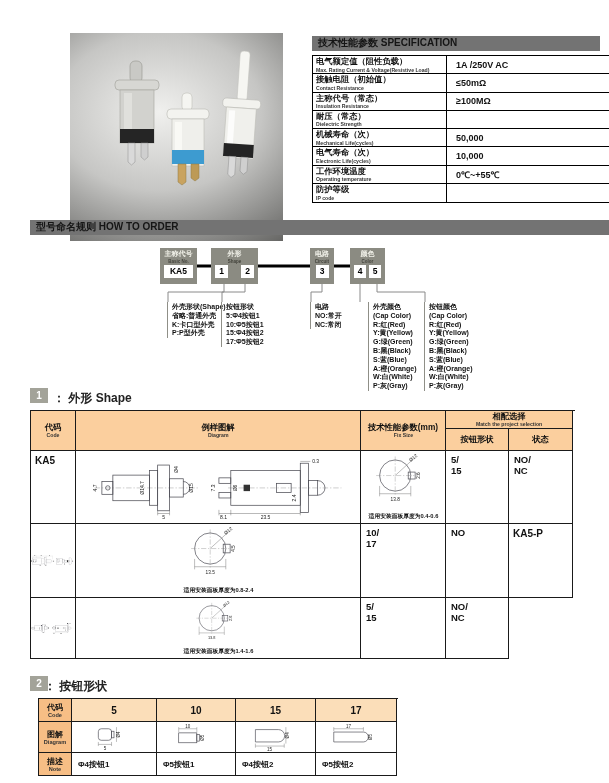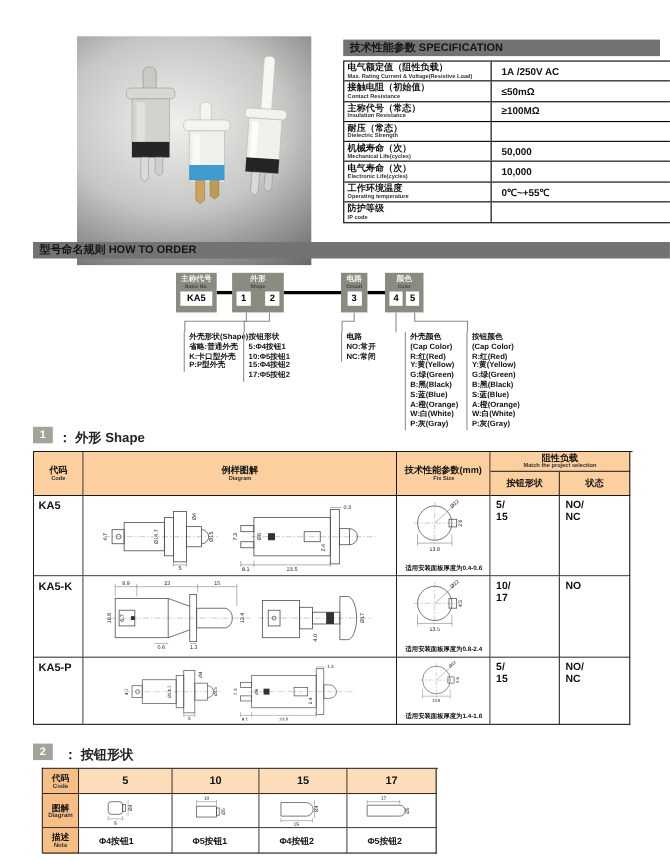--- a/index.html
+++ b/index.html
@@ -41,21 +41,21 @@
   .code-cell{padding:4px 0 0 4px;font-weight:bold;font-size:10px;}
   .diag-cell{display:flex;align-items:center;justify-content:center;}
   .fix-cell{display:flex;flex-direction:column;align-items:center;justify-content:space-between;padding:2px 0;}
   .fix-note{font-size:6.2px;font-weight:bold;white-space:nowrap;transform:scale(.93);}
   .match-cell{padding:3px 0 0 5px;font-weight:bold;font-size:9.5px;white-space:pre-line;line-height:11px;}
   .t2{left:38px;top:698px;width:360px;grid-template-columns:33px 85px 79px 80px 81px;grid-template-rows:23px 31px 23px;}
   .t2h{background:#f7be85;display:flex;flex-direction:column;align-items:center;justify-content:center;}
   .t2h .cn{font-size:8px;font-weight:bold;line-height:9px;}
   .t2h .en{font-size:5.6px;font-weight:bold;color:#333;line-height:6px;}
   .code-top{background:#fbdeb9;font-weight:bold;font-size:10px;display:flex;align-items:center;justify-content:center;}
-  .note-cell{font-size:8px;font-weight:bold;display:flex;align-items:center;padding-left:18px;background:#fff;}
+  .note-cell{font-size:8px;font-weight:bold;display:flex;align-items:center;padding-left:6px;background:#fff;}
   .white{background:#fff;}
   
   .tech line,.tech rect,.tech path,.tech circle{stroke:#4a4a52;stroke-width:.8;fill:none;}
   .tech .fillb{fill:#333;stroke:none;}
   .tech text{font-size:5.5px;fill:#222;stroke:none;font-weight:normal;}
   .tech .cl{stroke-dasharray:6 2 1.5 2;stroke-width:.45;stroke:#888;}
   .tech .dim{stroke:#666;stroke-width:.5;}
 </style>
 </head>
 <body>
@@ -250,21 +250,21 @@
   </div>
   <div class="c hc" style="grid-column:2;grid-row:1/3;">
     <div class="cn">例样图解</div>
     <div class="en">Diagram</div>
   </div>
   <div class="c hc" style="grid-column:3;grid-row:1/3;">
     <div class="cn">技术性能参数(mm)</div>
     <div class="en">Fix Size</div>
   </div>
   <div class="c hc" style="grid-column:4/6;grid-row:1;">
-    <div class="cn">阻性负载</div>
+    <div class="cn">相配选择</div>
     <div class="en">Match the project selection</div>
   </div>
   <div class="c hc" style="grid-column:4;grid-row:2;">
     <div class="cn">按钮形状</div>
   </div>
   <div class="c hc" style="grid-column:5;grid-row:2;">
     <div class="cn">状态</div>
   </div>
 
   <div class="c code-cell white">KA5</div>
@@ -322,21 +322,20 @@
       <text x="34" y="55" text-anchor="middle">13.8</text>
       <text transform="rotate(-90 63 26)" x="63" y="26" text-anchor="middle">2.6</text>
     </svg>
     <div class="fix-note">适用安装面板厚度为0.4-0.6</div>
   </div>
   <div class="c match-cell white">5/
 15</div>
   <div class="c match-cell white">NO/
 NC</div>
 
-  <div class="c code-cell white">KA5-K</div>
   <div class="c diag-cell white">
     <svg class="tech" width="272" height="66" viewBox="0 0 278 74">
       <line class="dim" x1="12" y1="6" x2="136" y2="6"></line>
       <line class="dim" x1="12" y1="3" x2="12" y2="16"></line>
         <line class="dim" x1="34" y1="3" x2="34" y2="16"></line>
         <line class="dim" x1="96" y1="3" x2="96" y2="12"></line>
         <line class="dim" x1="136" y1="3" x2="136" y2="26"></line>
       <text x="23" y="4.5" text-anchor="middle">8.9</text>
       <text x="65" y="4.5" text-anchor="middle">23</text>
       <text x="116" y="4.5" text-anchor="middle">15</text>
@@ -443,21 +442,21 @@
     </svg>
     <div class="fix-note">适用安装面板厚度为1.4-1.6</div>
   </div>
   <div class="c match-cell white">5/
 15</div>
   <div class="c match-cell white">NO/
 NC</div>
 </div>
 
 <div class="badge" style="left:30px;top:676px;">2</div>
-<div class="sectitle" style="left:58px;top:678px;">： 按钮形状</div>
+<div class="sectitle" style="left:44px;top:678px;">： 按钮形状</div>
 
 <div class="grid t2">
   <div class="c t2h">
     <div class="cn">代码</div>
     <div class="en">Code</div>
   </div>
   <div class="c code-top">5</div>
   <div class="c code-top">10</div>
   <div class="c code-top">15</div>
   <div class="c code-top">17</div>

